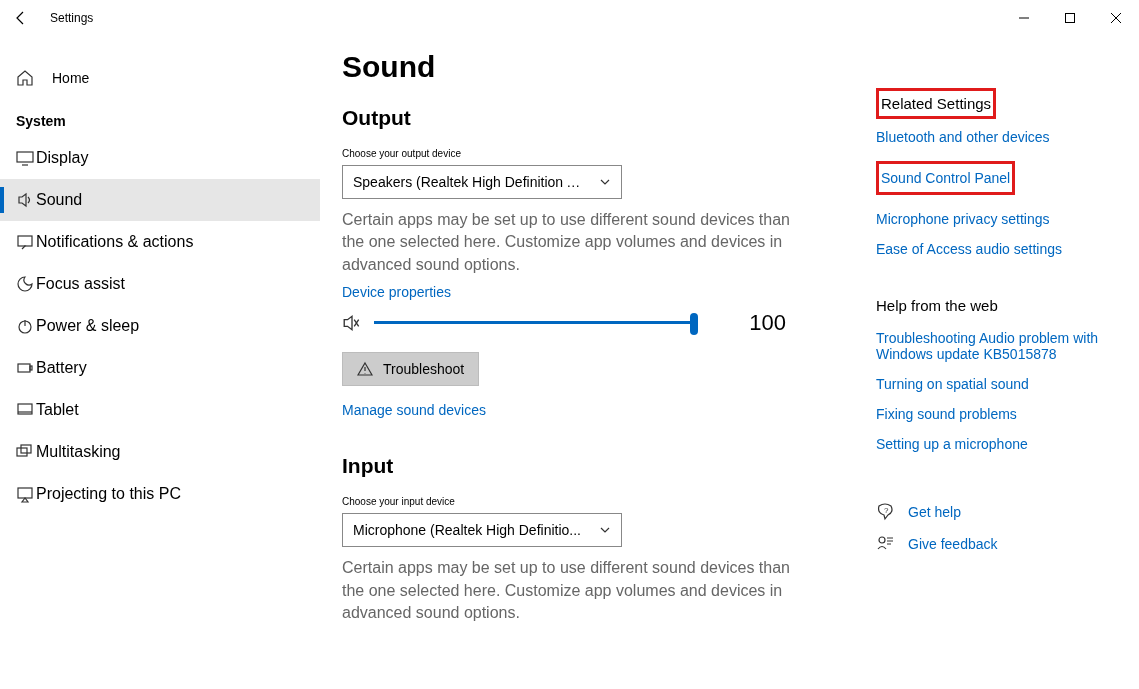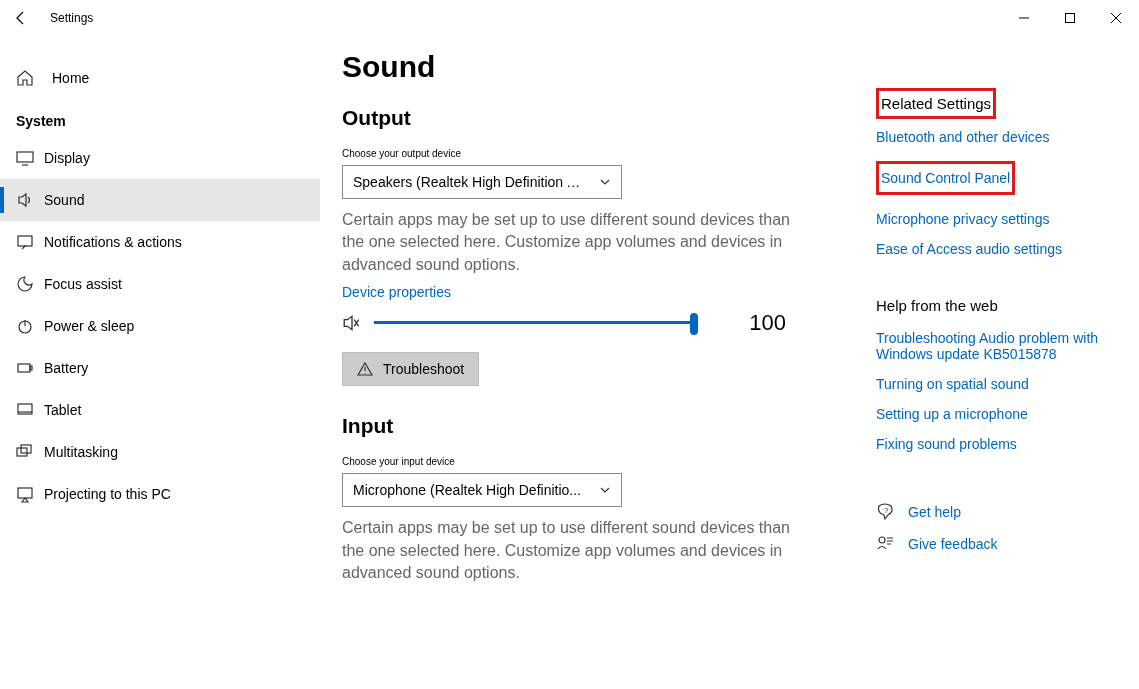--- a/index.html
+++ b/index.html
@@ -76,23 +76,23 @@
     color: #333;
   }
   .category-label {
     padding: 18px 16px 8px 16px;
     font-weight: 600;
     font-size: 14px;
   }
   .nav-item {
     display: flex;
     align-items: center;
-    gap: 10px;
+    gap: 2px;
     padding: 12px 16px;
-    font-size: 14px;
+    font-size: 16px;
     cursor: pointer;
     position: relative;
   }
   .nav-item.active {
     background: #e6e6e6;
   }
   .nav-item.active::before {
     content: "";
     position: absolute;
     left: 0; top: 8px; bottom: 8px;
@@ -366,20 +366,21 @@
     <div class="vol-value">100</div>
   </div>
 
   <div class="trouble-btn">
     <svg width="16" height="16" viewBox="0 0 16 16">
         <path d="M8 2 L15 14 H1 Z" class="icon-outline"></path>
         <path d="M8 6 V10 M8 12 V12.5" stroke="#333" stroke-width="1.2"></path>
       </svg>
     <span>Troubleshoot</span>
   </div>
+  <a class="link link-block" style="margin-top:10px">Manage sound devices</a>
 
   <div class="section-title" style="padding-top:26px">Input</div>
   <div class="field-label">Choose your input device</div>
   <div class="dropdown">
     <span class="dd-text">Microphone (Realtek High Definitio...</span>
     <svg width="12" height="12" viewBox="0 0 12 12">
         <path d="M2 4 L6 8 L10 4" fill="none" stroke="#333" stroke-width="1.2"></path>
       </svg>
   </div>
   <div class="help-text">Certain apps may be set up to use different sound devices than the one selected here. Customize app volumes and devices in advanced sound options.</div>
@@ -392,22 +393,22 @@
   <a class="link">Bluetooth and other devices</a>
   <div class="highlight-box" style="margin:6px 0">
     <a class="link" style="margin:2px 0">Sound Control Panel</a>
   </div>
   <a class="link">Microphone privacy settings</a>
   <a class="link">Ease of Access audio settings</a>
 
   <div class="help-heading">Help from the web</div>
   <a class="link">Troubleshooting Audio problem with Windows update KB5015878</a>
   <a class="link">Turning on spatial sound</a>
+  <a class="link">Fixing sound problems</a>
   <a class="link">Setting up a microphone</a>
-  <a class="link">Fixing sound problems</a>
 
   <div style="height:30px"></div>
   <div class="support-row">
     <svg width="18" height="18" viewBox="0 0 18 18">
         <path d="M3 3 Q9 -1 15 3 Q18 9 12 12 L9 16 L8 12 Q1 10 3 3 Z" class="icon-outline"></path>
         <text x="8" y="10" font-size="8" fill="#333">?</text>
       </svg>
     <a class="link" style="margin:0">Get help</a>
   </div>
   <div class="support-row">

